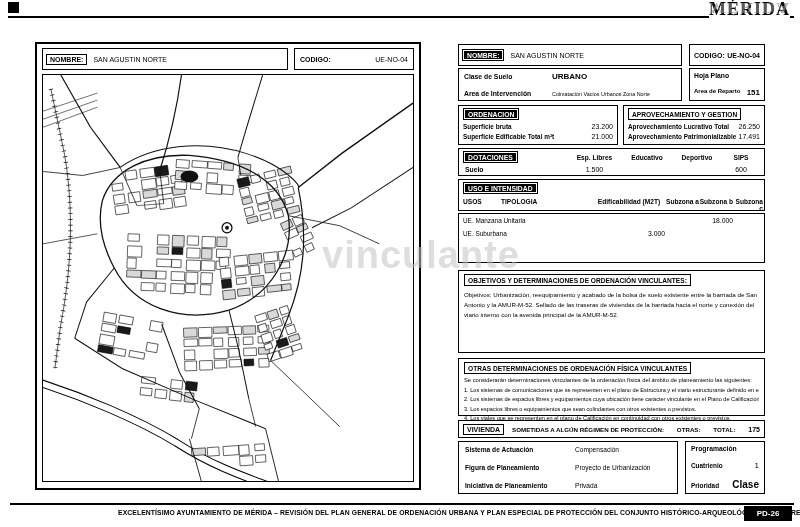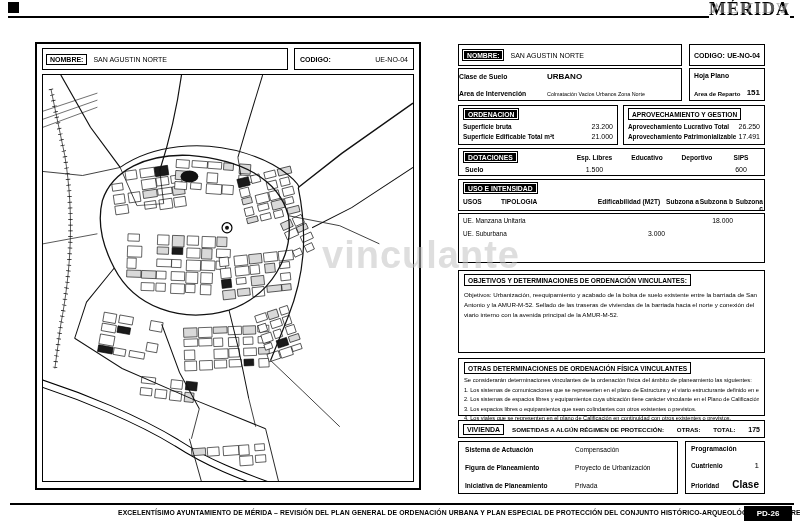--- a/index.html
+++ b/index.html
@@ -38,21 +38,21 @@
   .lbl { font-weight:bold; font-size:6.8px; }
   .val { font-size:7px; }
   .bold { font-weight:bold; }
   .row-flex { display:flex; }
   
   .s-header { height:22px; margin-bottom:2px; display:flex; gap:7px; }
   .s-header .name-box { flex:1; border:1.5px solid #000; display:flex; align-items:center; gap:6px; padding:0 3px; }
   .s-header .code-box { width:76px; border:1.5px solid #000; display:flex; align-items:center; justify-content:space-between; padding:0 4px; }
   
   .s-clase { height:33px; margin-bottom:4px; display:flex; gap:7px; }
-  .s-clase .left { flex:1; border:1.5px solid #000; padding:3px 0; display:flex; flex-direction:column; justify-content:space-between; }
+  .s-clase .left { flex:1; border:1.5px solid #000; padding:3px 5px; display:flex; flex-direction:column; justify-content:space-between; }
   .s-clase .right { width:76px; border:1.5px solid #000; padding:3px 4px; display:flex; flex-direction:column; justify-content:space-between; }
   .clase-line { display:flex; align-items:baseline; }
   .clase-line .lbl { width:88px; }
   .small-val { font-size:5.4px; }
   
   .s-orden { height:40px; margin-bottom:3px; display:flex; gap:5px; }
   .s-orden .box { border:1.5px solid #000; padding:2px 4px; }
   .s-orden .box.l { width:160px; }
   .s-orden .box.r { flex:1; }
   .kv { display:flex; justify-content:space-between; align-items:baseline; margin-top:3px; }
@@ -367,21 +367,21 @@
           <span class="lbl">Clase de Suelo</span>
           <span class="val bold" style="font-size:8px">URBANO</span>
         </div>
         <div class="clase-line">
           <span class="lbl">Area de Intervención</span>
           <span class="val small-val">Colmatación Vacíos Urbanos Zona Norte</span>
         </div>
       </div>
       <div class="right">
         <div class="lbl">Hoja Plano</div>
-        <div class="row-flex" style="justify-content:space-between;align-items:flex-end">
+        <div class="row-flex" style="justify-content:space-between;align-items:flex-start">
           <span class="lbl" style="font-size:6px">Area de Reparto</span>
           <span class="val bold" style="font-size:8px">151</span>
         </div>
       </div>
     </div>
 
     <div class="s-orden">
       <div class="box l">
         <span class="chip">ORDENACION</span>
         <div class="kv">

